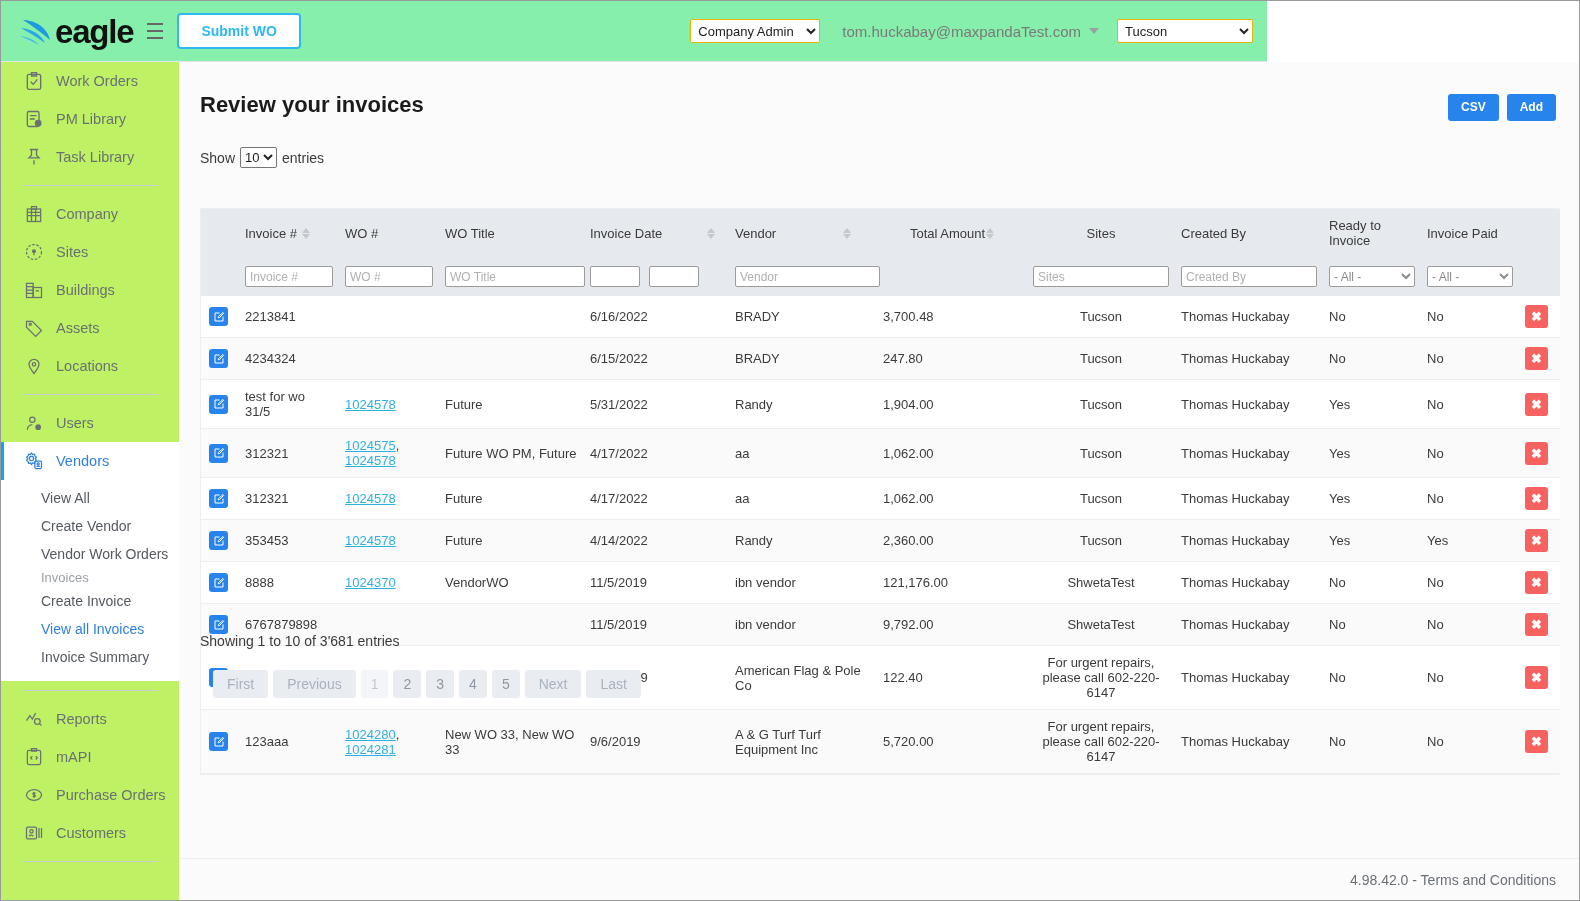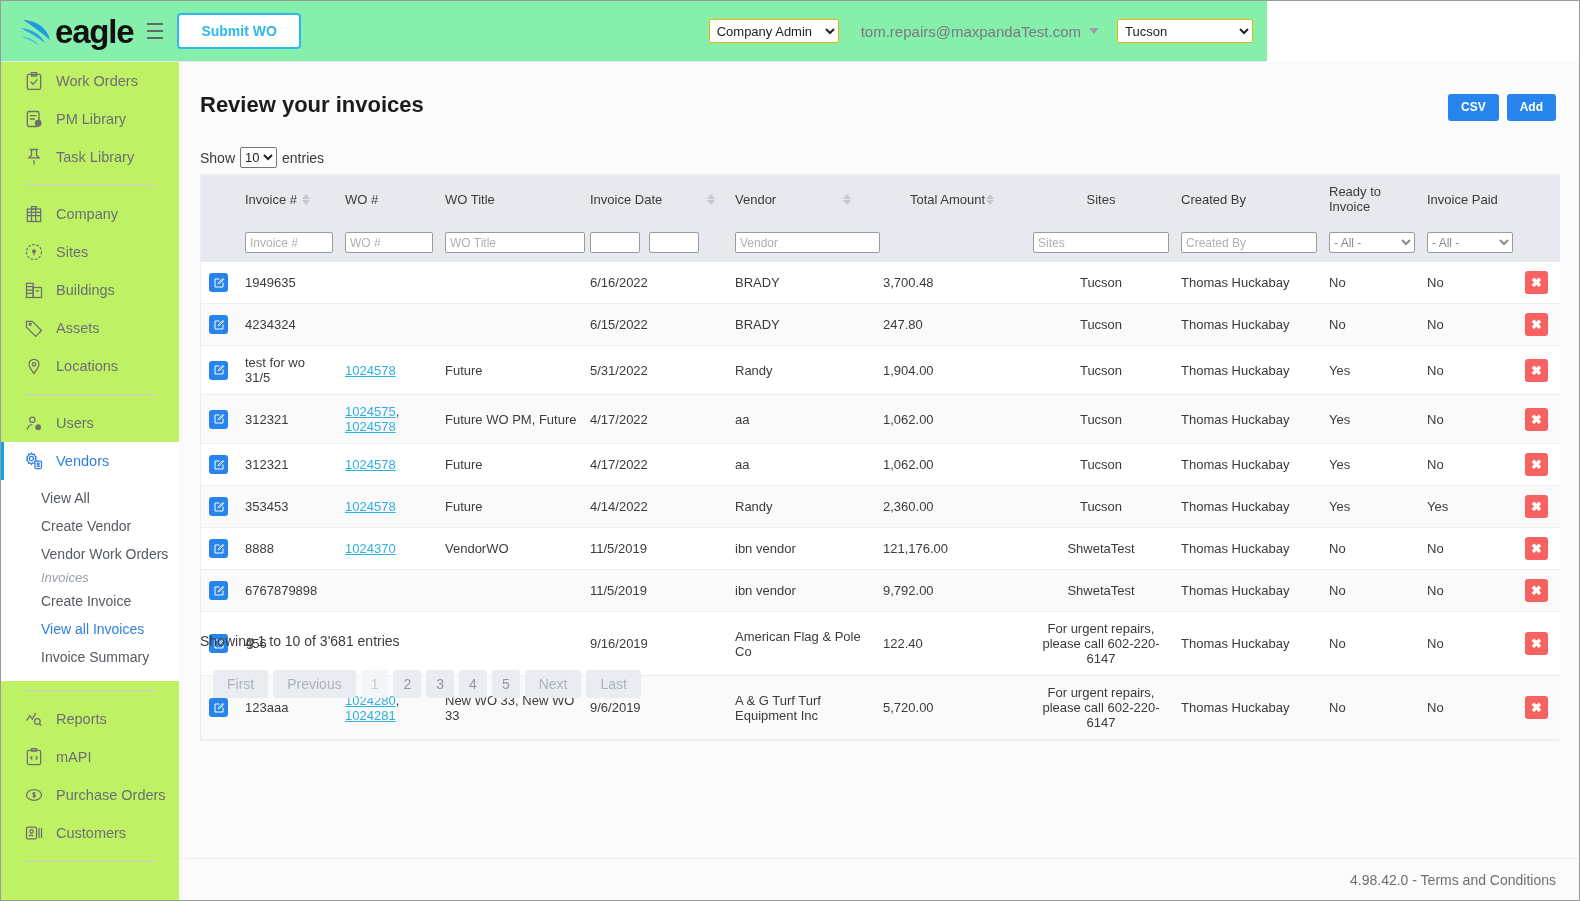--- a/index.html
+++ b/index.html
@@ -118,21 +118,21 @@
   }
   .submenu-item {
     padding: 6px 0 6px 40px;
     font-size: 14px;
     color: #555a60;
     cursor: pointer;
   }
   .submenu-item.sel { color: #2f7fe0; }
   .submenu-label {
     padding: 2px 0 2px 40px;
-    font-size: 13px; font-style: italic; color: #9aa0a6;
+    font-size: 13px; color: #9aa0a6;
   }
 
   
   .main {
     position: absolute; top: 61px; left: 178px;
     width: 1400px; height: 839px;
     background: #fbfbfc;
     overflow: hidden;
   }
   .page-title {
@@ -155,21 +155,21 @@
   }
   .show-entries select {
     font-family: "Liberation Sans", sans-serif;
     font-size: 13px; height: 21px;
     border: 1px solid #767676; border-radius: 2px;
     background: #fff; color: #222;
   }
 
   
   .table-wrap {
-    position: absolute; left: 21px; top: 112px;
+    position: absolute; left: 21px; top: 146px;
     width: 1359px;
     background: #ffffff;
     border: 1px solid #eceef1;
   }
   table.dt { border-collapse: collapse; width: 100%; table-layout: fixed; }
   table.dt thead tr.hdr { background: #e6eaef; }
   table.dt thead tr.filters { background: #e6eaef; }
   table.dt th {
     font-size: 13px; font-weight: normal; color: #3a3a3a;
     padding: 9px 6px; text-align: left;
@@ -272,21 +272,21 @@
       <i></i>
         <i></i>
         <i></i>
     </div>
     <button class="submit-wo">Submit WO</button>
 
     <div class="header-right">
       <select class="hdr-select" id="role-select">
         <option>Company Admin</option>
       </select>
-      <span class="user-email">tom.repairs@maxpandaTest.com</span>
+      <span class="user-email">tom.huckabay@maxpandaTest.com</span>
       <span class="caret-down"></span>
       <select class="hdr-select" id="site-select">
         <option>Tucson</option>
       </select>
     </div>
   </div>
 
   <div class="sidebar">
 
     <div class="nav-item">
@@ -606,21 +606,21 @@
           </tr>
         </thead>
         <tbody>
             <tr class="odd">
               <td style="padding-left: 8px;"><span class="edit-btn">
                   <svg width="12" height="12" viewBox="0 0 24 24" fill="none" stroke="#ffffff" stroke-width="2">
                     <path d="M4 4h9M4 4v16h16v-9"></path>
                     <path d="M20 3l1.5 1.5L13 13l-2.5.5L11 11z"></path>
                   </svg>
                 </span></td>
-              <td>1949635</td>
+              <td>2213841</td>
               <td></td>
               <td></td>
               <td>6/16/2022</td>
               <td>BRADY</td>
               <td class="num">3,700.48</td>
               <td class="ctr">Tucson</td>
               <td>Thomas Huckabay</td>
               <td>No</td>
               <td>No</td>
               <td><span class="del-btn">✖</span></td>

